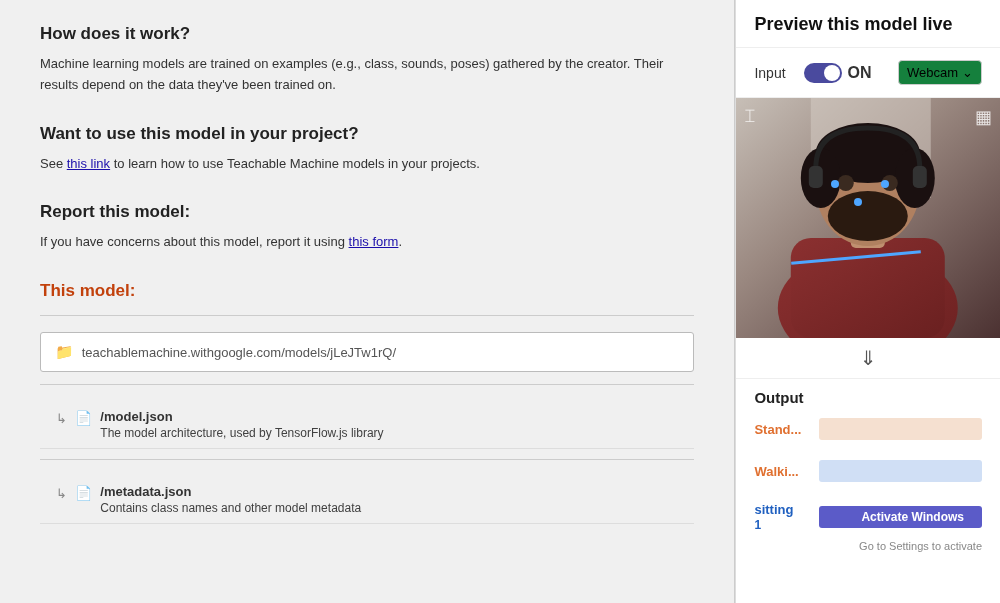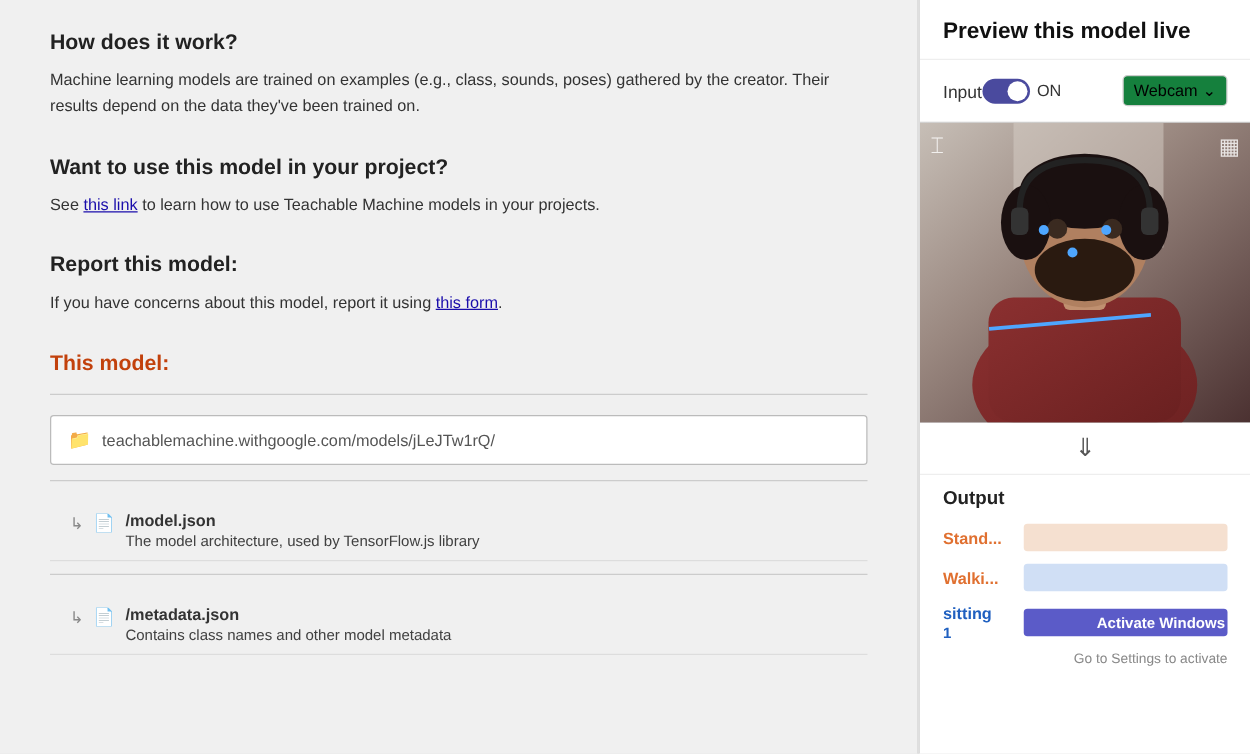--- a/index.html
+++ b/index.html
@@ -123,21 +123,21 @@
 
     .right-header-title {
       font-size: 18px;
       font-weight: bold;
       color: #111;
     }
 
     .input-row {
       display: flex;
       align-items: center;
-      gap: 0;
+      gap: 18px;
       padding: 12px 18px;
       border-bottom: 1px solid #eee;
     }
 
     .input-label {
       font-size: 14px;
       color: #333;
       font-weight: 500;
     }
 
@@ -160,22 +160,22 @@
       width: 16px;
       height: 16px;
       background: #fff;
       border-radius: 50%;
       position: absolute;
       top: 2px;
       right: 2px;
     }
 
     .toggle-on-label {
-      font-size: 13px;
-      font-weight: normal;
+      font-size: 16px;
+      font-weight: bold;
       color: #333;
     }
 
     .webcam-dropdown {
       margin-left: auto;
       border: 1px solid #ccc;
       border-radius: 4px;
       padding: 4px 8px;
       font-size: 13px;
       background: #15803d;
@@ -248,21 +248,21 @@
       font-size: 15px;
       font-weight: bold;
       color: #222;
       margin-bottom: 12px;
     }
 
     .output-row {
       display: flex;
       align-items: center;
       gap: 10px;
-      margin-bottom: 10px;
+      margin-bottom: 20px;
     }
 
     .output-label {
       font-size: 13px;
       font-weight: bold;
       min-width: 55px;
     }
 
     .output-label.orange { color: #e07030; }
 
@@ -305,21 +305,21 @@
       background: #5b5bc8;
       display: flex;
       align-items: center;
       justify-content: center;
       position: relative;
       overflow: hidden;
     }
 
     .sitting-bar-text {
       position: absolute;
-      right: 2px;
+      right: 18px;
       font-size: 12px;
       color: #fff;
       font-weight: bold;
     }
   </style>
 </head>
 <body>
 
 <div class="left-panel">
 

